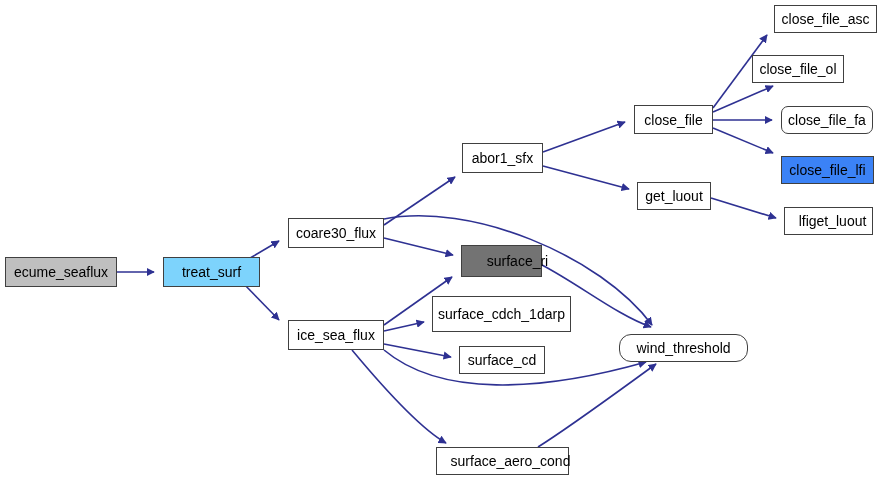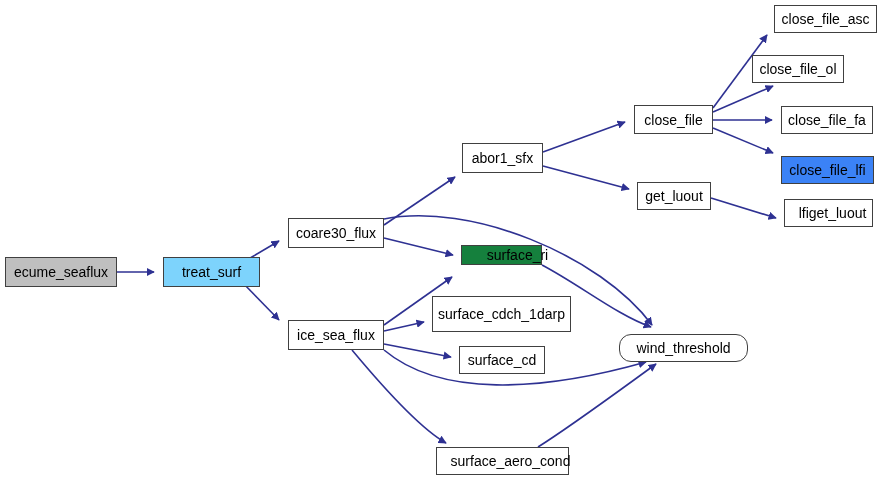--- a/index.html
+++ b/index.html
@@ -88,21 +88,21 @@
       </div>
       <div class="node" style="left: 288px; top: 218px; width: 96px; height: 30px; border-color: rgb(64, 64, 64); background: rgb(255, 255, 255);">
         <span class="node-label">coare30_flux</span>
       </div>
       <div class="node" style="left: 288px; top: 320px; width: 96px; height: 30px; border-color: rgb(64, 64, 64); background: rgb(255, 255, 255);">
         <span class="node-label">ice_sea_flux</span>
       </div>
       <div class="node" style="left: 462px; top: 143px; width: 81px; height: 30px; border-color: rgb(64, 64, 64); background: rgb(255, 255, 255);">
         <span class="node-label">abor1_sfx</span>
       </div>
-      <div class="node" style="left: 461px; top: 245px; width: 81px; height: 20px; border-color: rgb(64, 64, 64); background: #15803d; padding-left: 32px;">
+      <div class="node" style="left: 461px; top: 245px; width: 81px; height: 32px; border-color: rgb(64, 64, 64); background: #737373; padding-left: 32px;">
         <span class="node-label">surface_ri</span>
       </div>
       <div class="node" style="left: 432px; top: 296px; width: 139px; height: 36px; border-color: rgb(64, 64, 64); background: rgb(255, 255, 255);">
         <span class="node-label">surface_cdch_1darp</span>
       </div>
       <div class="node" style="left: 459px; top: 346px; width: 86px; height: 28px; border-color: rgb(64, 64, 64); background: rgb(255, 255, 255);">
         <span class="node-label">surface_cd</span>
       </div>
       <div class="node" style="left: 436px; top: 447px; width: 133px; height: 28px; border-color: rgb(64, 64, 64); background: rgb(255, 255, 255); padding-left: 16px;">
         <span class="node-label">surface_aero_cond</span>
@@ -115,24 +115,24 @@
       </div>
       <div class="node" style="left: 619px; top: 334px; width: 129px; height: 28px; border-color: rgb(64, 64, 64); background: rgb(255, 255, 255); border-radius: 12px;">
         <span class="node-label">wind_threshold</span>
       </div>
       <div class="node" style="left: 774px; top: 5px; width: 103px; height: 28px; border-color: rgb(64, 64, 64); background: rgb(255, 255, 255);">
         <span class="node-label">close_file_asc</span>
       </div>
       <div class="node" style="left: 752px; top: 55px; width: 92px; height: 28px; border-color: rgb(64, 64, 64); background: rgb(255, 255, 255);">
         <span class="node-label">close_file_ol</span>
       </div>
-      <div class="node" style="left: 781px; top: 106px; width: 92px; height: 28px; border-color: rgb(64, 64, 64); background: rgb(255, 255, 255);">
+      <div class="node" style="left: 781px; top: 106px; width: 92px; height: 28px; border-color: rgb(64, 64, 64); background: rgb(255, 255, 255); border-radius: 7px;">
         <span class="node-label">close_file_fa</span>
       </div>
       <div class="node" style="left: 781px; top: 156px; width: 93px; height: 28px; border-color: rgb(64, 64, 64); background: #3b82f6;">
         <span class="node-label">close_file_lfi</span>
       </div>
-      <div class="node" style="left: 784px; top: 199px; width: 89px; height: 28px; border-color: rgb(64, 64, 64); background: rgb(255, 255, 255); padding-left: 8px;">
+      <div class="node" style="left: 784px; top: 207px; width: 89px; height: 28px; border-color: rgb(64, 64, 64); background: rgb(255, 255, 255); padding-left: 8px;">
         <span class="node-label">lfiget_luout</span>
       </div>
     </div>
 
 </div>
 
 </body></html>

